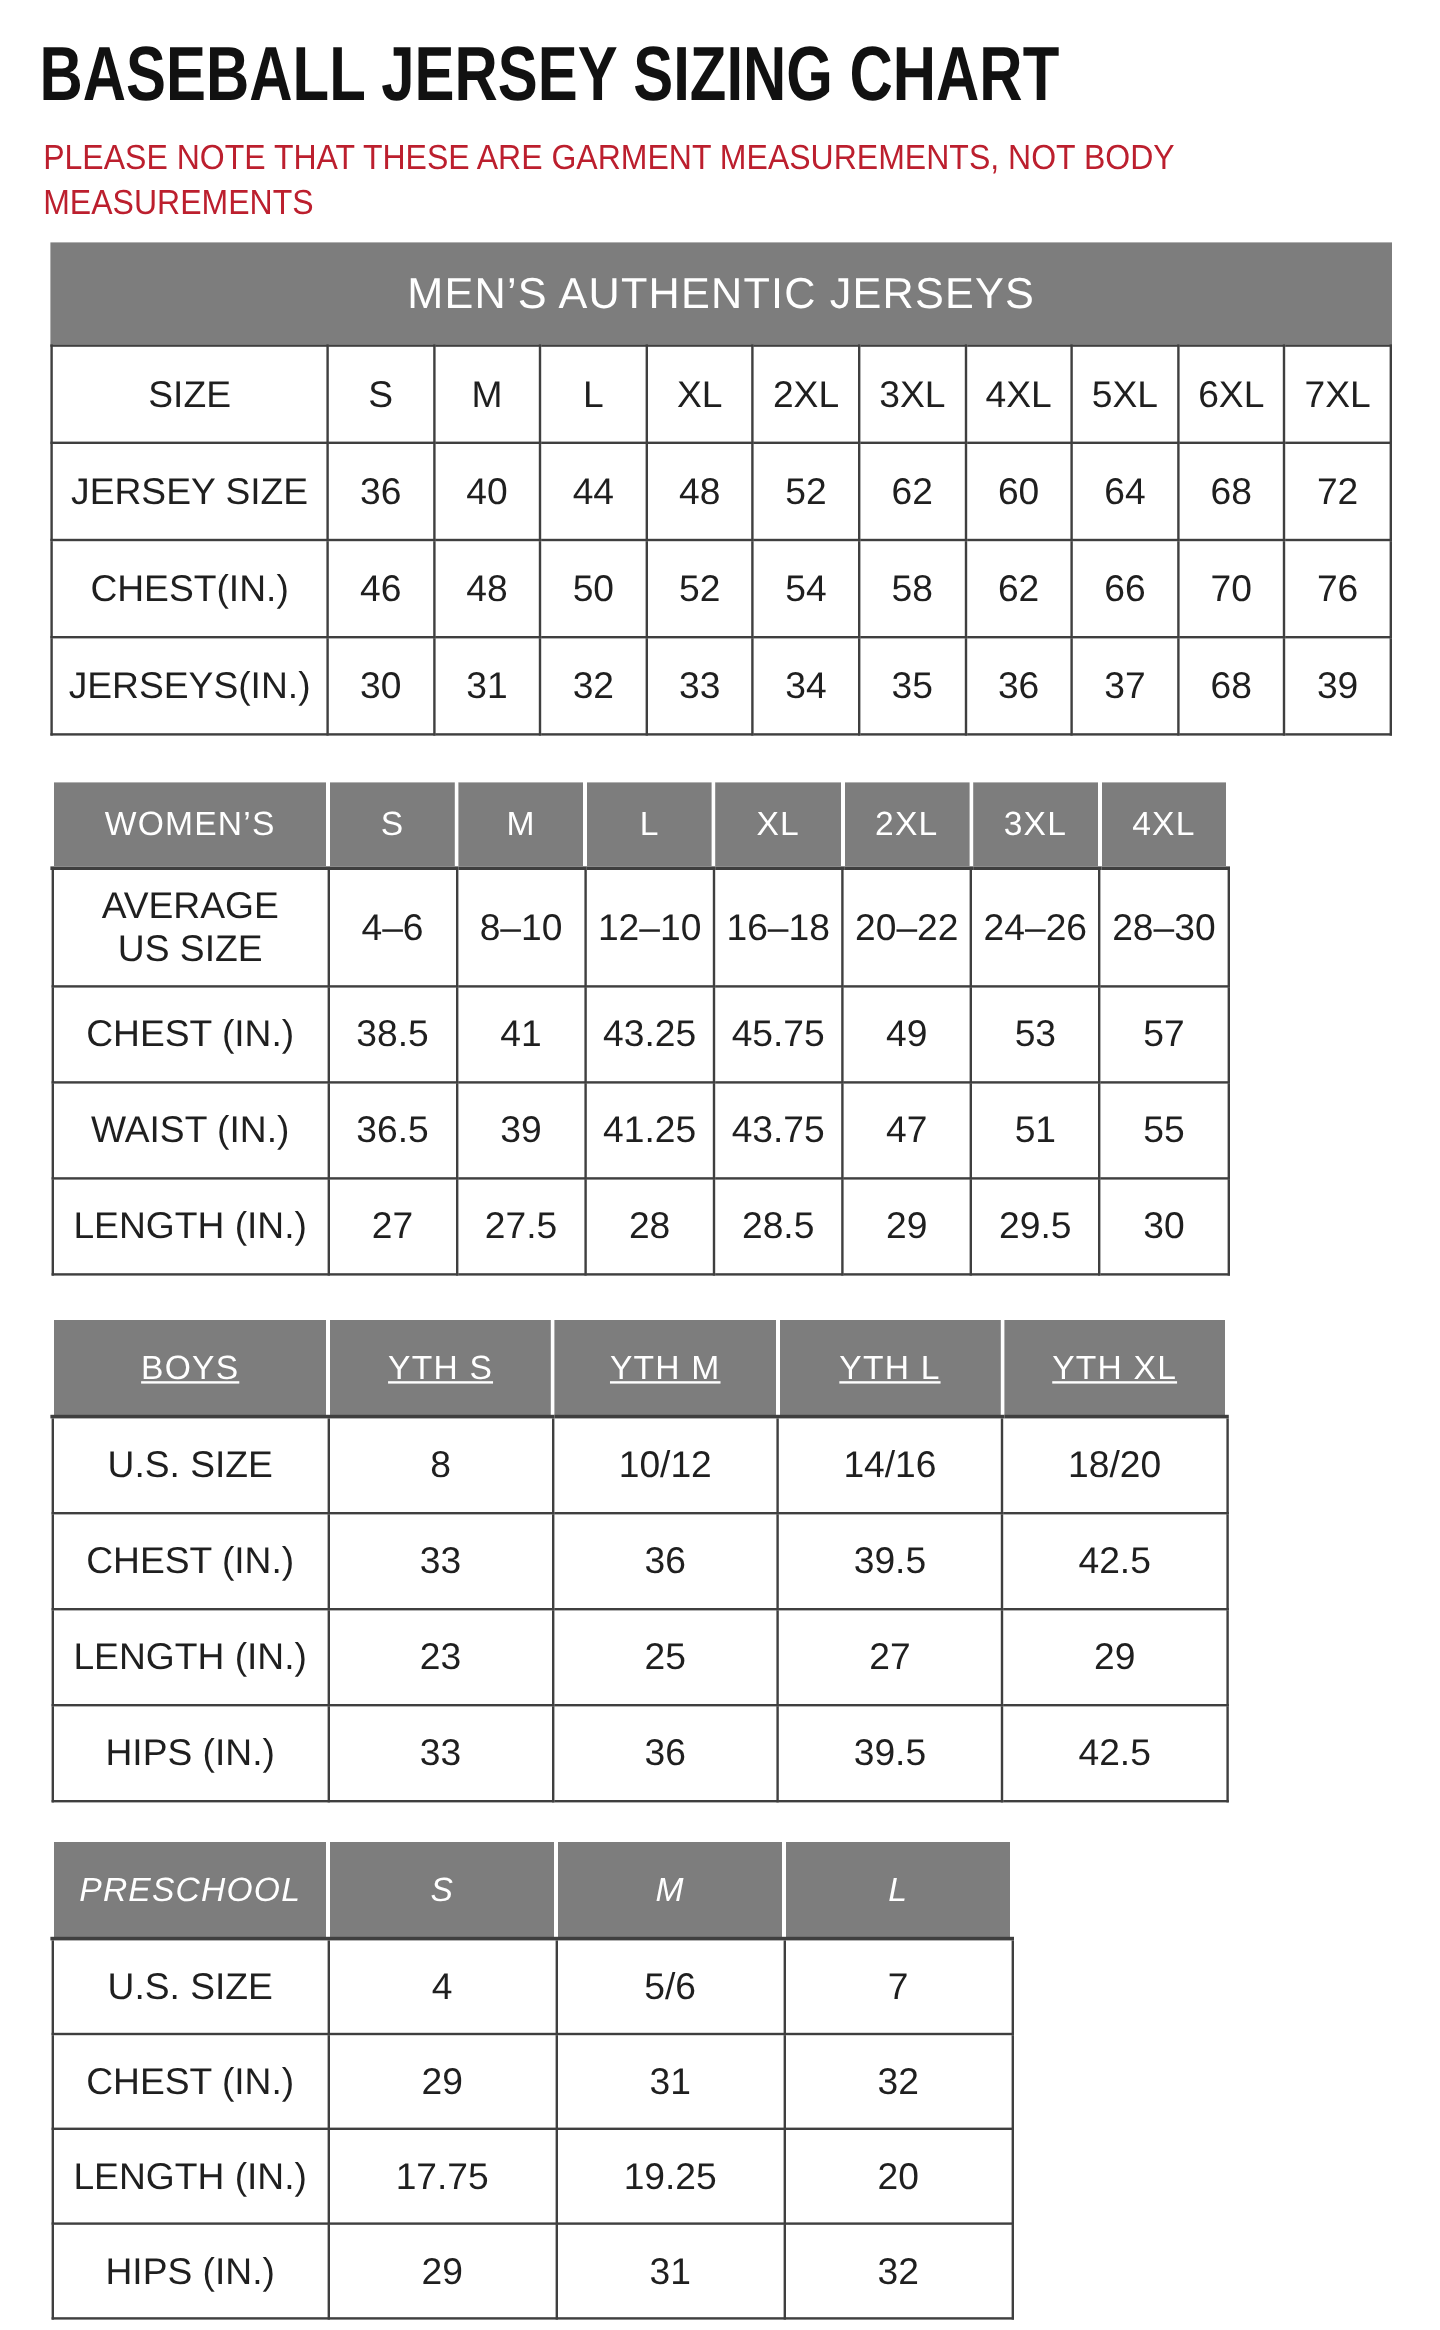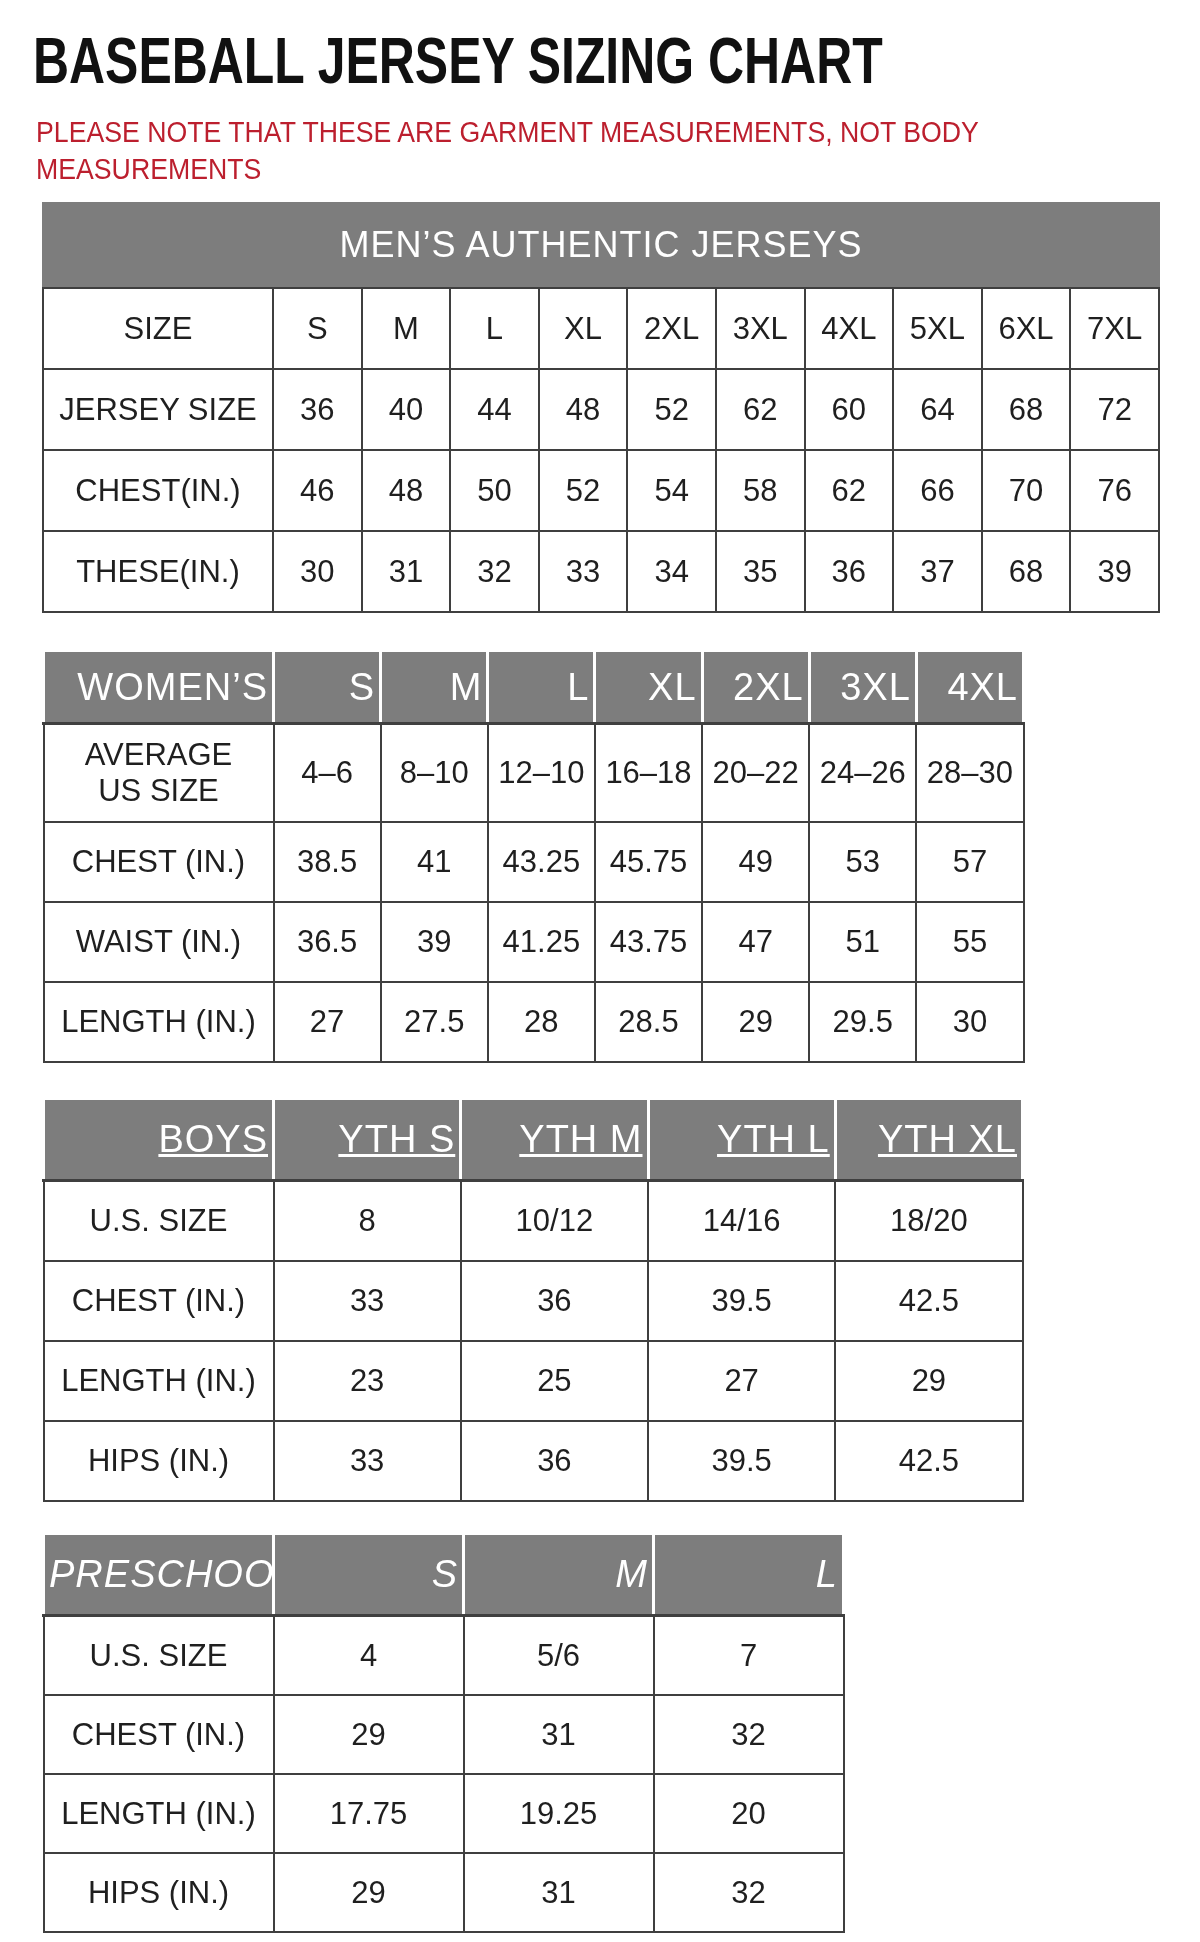--- a/index.html
+++ b/index.html
@@ -66,25 +66,24 @@
     padding: 0 4px;
     overflow: hidden;
   }
   .lbl { white-space: pre-line; }
   col.labelcol { width: 230px; }
 
   
   .gray thead th {
     background: #7d7d7d;
     color: #ffffff;
-    font-size: 38px;
+    font-size: 28px;
     letter-spacing: 1px;
     border: 3px solid #ffffff;
     border-bottom: 3px solid #3f3f3f;
-    text-align: right;
   }
 
   
   .tbl-mens      { width: 1118px; }
   .tbl-mens th, .tbl-mens td { height: 79px; }
   .mens-section  { margin-top: 13px; }
 
   .tbl-womens    { width: 983px; }
   .tbl-womens thead th { height: 70px; }
   .tbl-womens tbody tr:first-child td { height: 96px; }
@@ -162,21 +161,21 @@
             <td class="val">50</td>
             <td class="val">52</td>
             <td class="val">54</td>
             <td class="val">58</td>
             <td class="val">62</td>
             <td class="val">66</td>
             <td class="val">70</td>
             <td class="val">76</td>
           </tr>
           <tr>
-            <td class="lbl">THESE(IN.)</td>
+            <td class="lbl">JERSEYS(IN.)</td>
             <td class="val">30</td>
             <td class="val">31</td>
             <td class="val">32</td>
             <td class="val">33</td>
             <td class="val">34</td>
             <td class="val">35</td>
             <td class="val">36</td>
             <td class="val">37</td>
             <td class="val">68</td>
             <td class="val">39</td>

